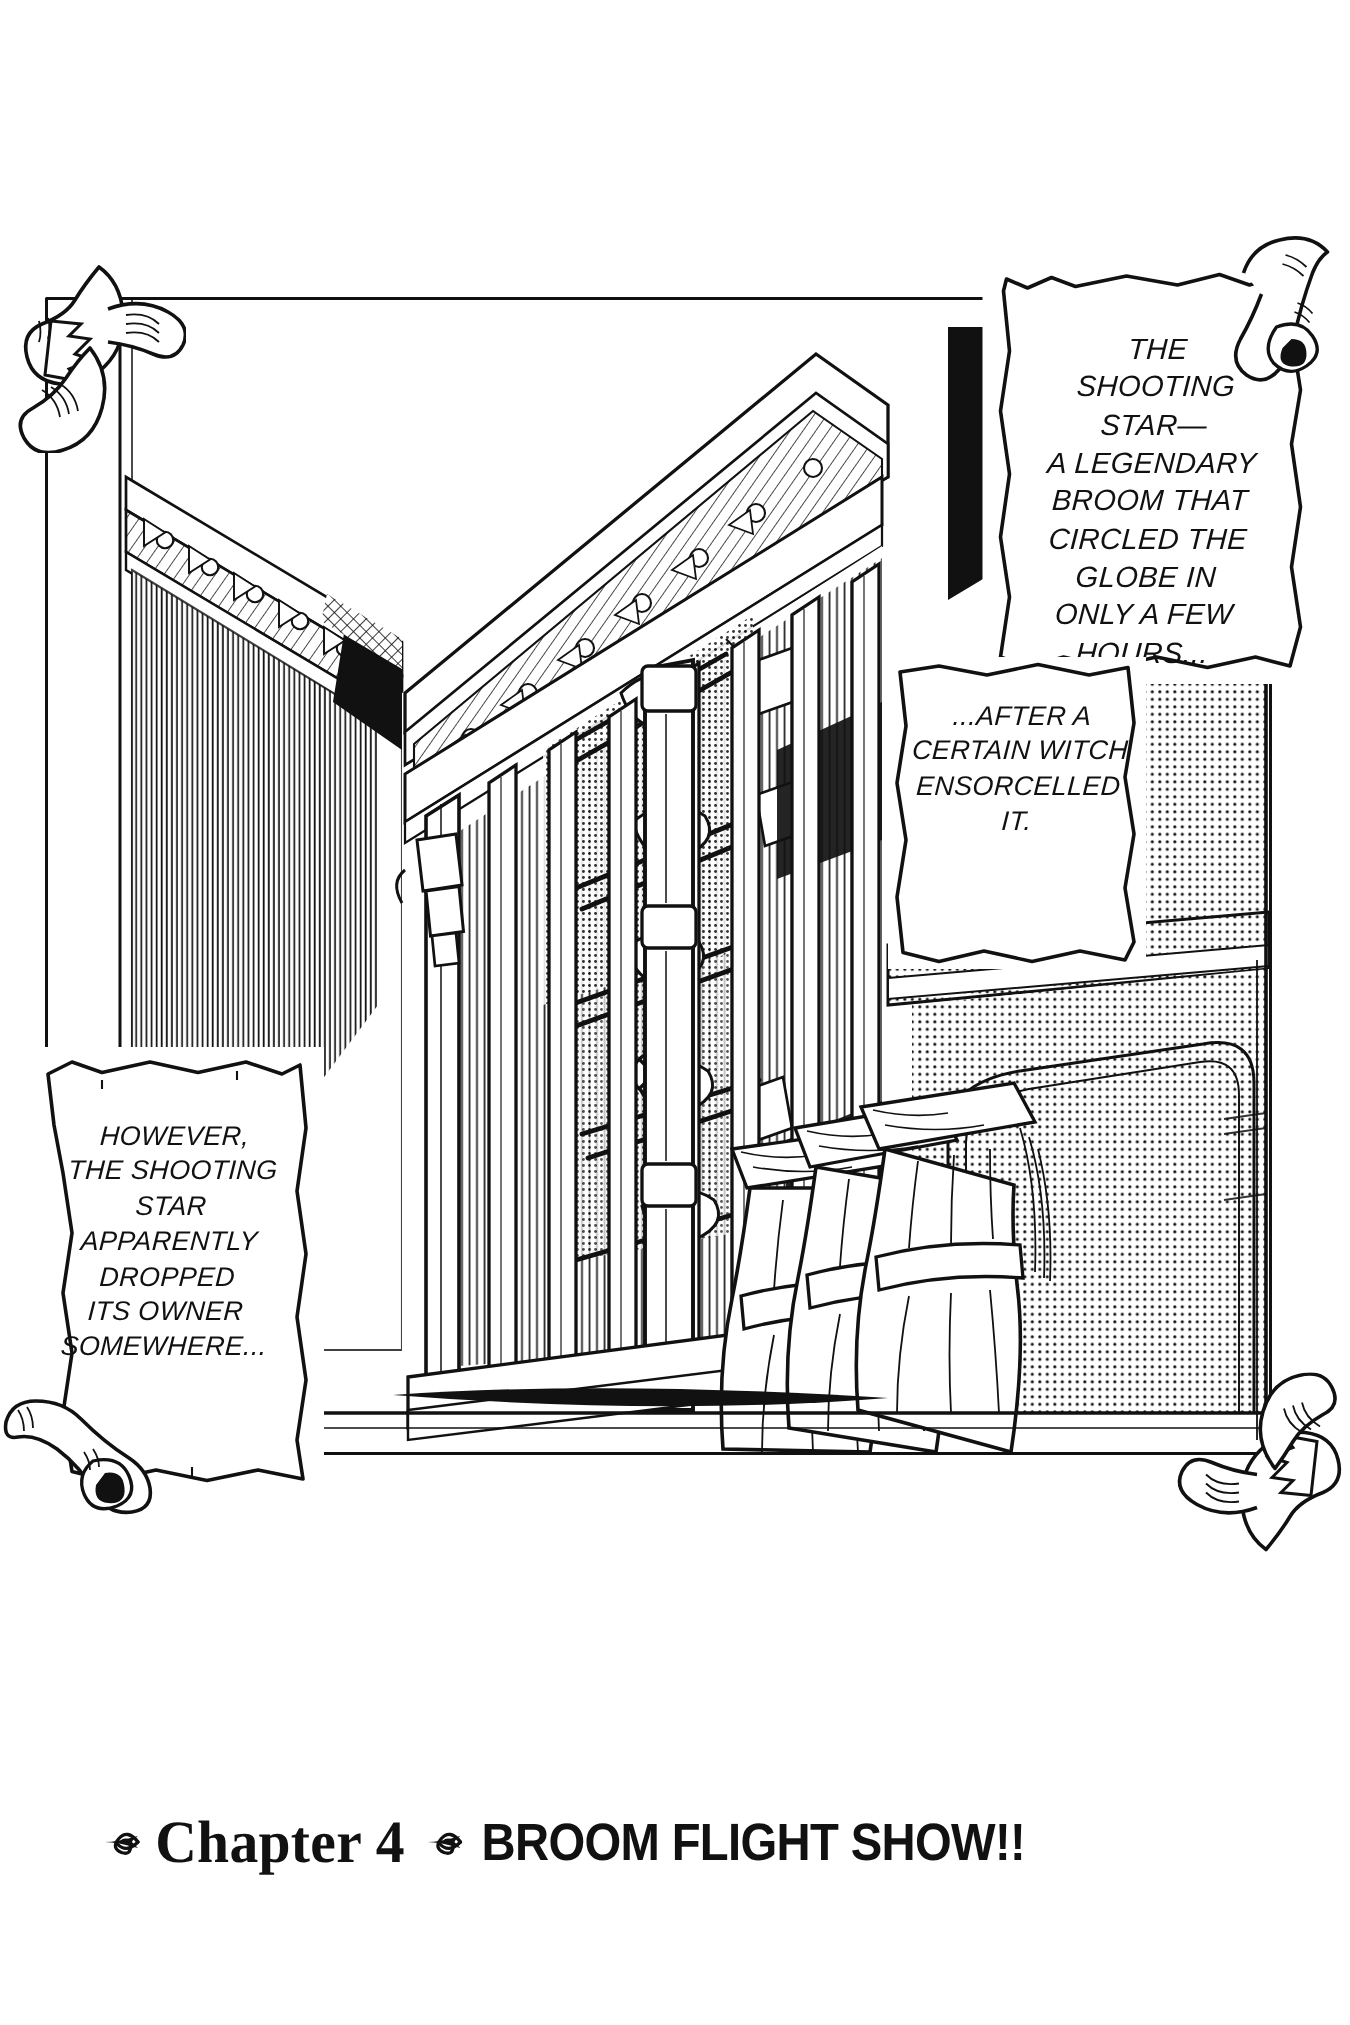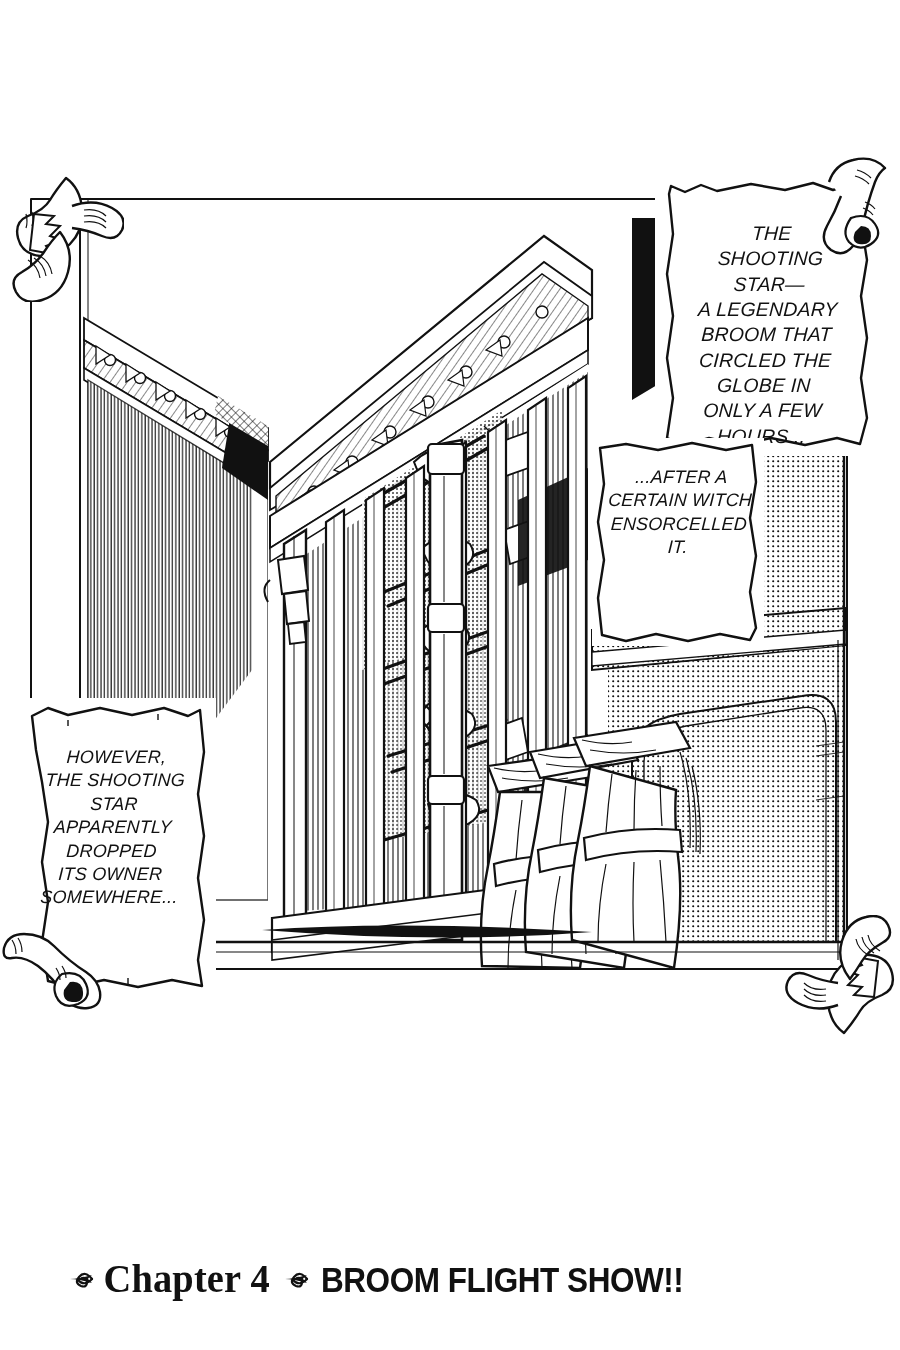--- a/index.html
+++ b/index.html
@@ -61,21 +61,21 @@
   #caption-left{left:8px;top:698px;width:208px;height:300px;}
   #caption-left .cap-text{font-size:18px;padding:0 10px;padding-bottom:40px;}
 
   
   .corner{position:absolute;z-index:60;}
   #corner-tl{left:4px;top:172px;width:120px;height:130px;}
   #corner-br{left:780px;top:915px;width:120px;height:120px;}
 
   
   #chapter-line{
-    position:absolute;left:62px;top:1251px;height:56px;
+    position:absolute;left:62px;top:1200px;height:56px;
     display:flex;align-items:center;gap:0px;z-index:70;
   }
   .fleuron{width:34px;height:34px;flex:0 0 auto;}
   #chapter-number{
     font-family:"Liberation Serif",serif;
     font-weight:700;font-size:40px;line-height:1;
     letter-spacing:.2px;color:#111;
     padding:0 4px;white-space:nowrap;
     transform:scaleX(.96);
   }

